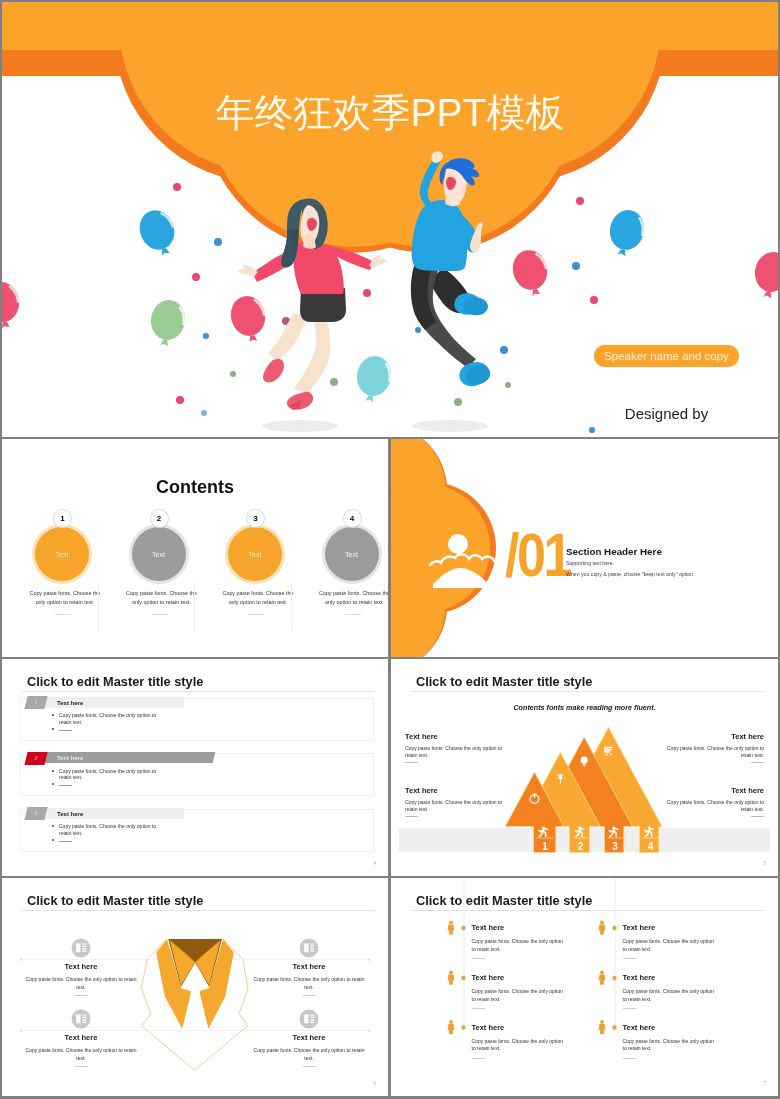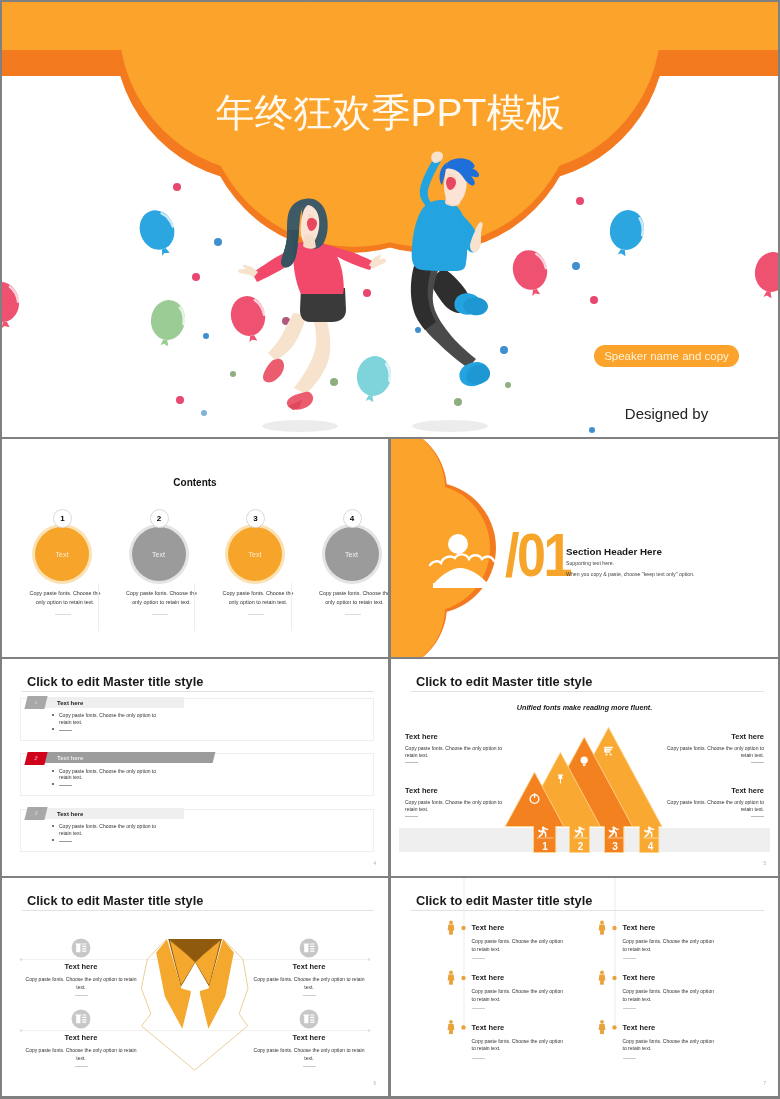--- a/index.html
+++ b/index.html
@@ -13,21 +13,21 @@
   .s5{left:391px;top:659px;width:387px;height:217px;}
   .s6{left:2px;top:878px;width:386px;height:218px;}
   .s7{left:391px;top:878px;width:387px;height:218px;}
   .ts-bg{position:absolute;left:0;top:0;}
   .ts-art{position:absolute;left:0;top:0;}
   .ts-title{position:absolute;left:0;right:0;top:84px;text-align:center;color:#FFF9EF;font-size:39px;font-weight:normal;letter-spacing:0px;}
   .ts-sub{position:absolute;left:0;right:0;top:163px;text-align:center;color:#FFE8C0;font-size:17.5px;}
   .ts-speaker{position:absolute;left:592px;top:343px;width:145px;height:22px;line-height:22px;text-align:center;background:#FBA32A;border-radius:11px;color:#FFF3DC;font-size:11.5px;}
   .ts-designed{position:absolute;left:592px;top:371px;width:145px;text-align:center;color:#222;font-size:15px;margin-top:32px;}
   
-  .c-title{position:absolute;left:0;right:0;top:38px;text-align:center;font-size:10px;font-weight:bold;color:#111;}
+  .c-title{position:absolute;left:0;right:0;top:38px;text-align:center;font-size:18px;font-weight:bold;color:#111;}
   .c-grid{position:absolute;left:0;top:78px;width:386px;display:flex;}
   .c-col{position:relative;width:88px;margin-left:19px;height:110px;}
   .c-col:after{content:"";position:absolute;right:0;top:66px;height:48px;border-right:1px solid #EDEDED;}
   .c-col.c-last:after{display:none;}
   .c-ring{position:absolute;left:14px;top:10px;width:54px;height:54px;border-radius:50%;display:flex;align-items:center;justify-content:center;}
   .c-ring-o{background:#F6A42A;box-shadow:0 0 0 3px #FAE2B4;}
   .c-ring-g{background:#9B9B9B;box-shadow:0 0 0 3px #E4E4E4;}
   .c-ct{font-size:7px;color:#FCEBCF;}
   .c-ring-g .c-ct{color:#F2F2F2;}
   .c-num{position:absolute;left:32px;top:-8px;width:17px;height:17px;border-radius:50%;background:#fff;border:1px solid #DADADA;font-size:8px;font-weight:bold;color:#000;text-align:center;line-height:17px;}
@@ -299,21 +299,21 @@
       <div class="l-b1"></div>
       <div class="l-body">Copy paste fonts. Choose the only option to retain text.</div>
       <div class="l-b2"></div>
       <div class="l-dash"></div>
     </div>
     <div class="pg-num">4</div>
   </div>
   <div class="slide s5">
     <div class="m-title">Click to edit Master title style</div>
     <div class="m-rule"></div>
-    <div class="a-sub">Unified fonts make reading more fluent.</div>
+    <div class="a-sub">Contents fonts make reading more fluent.</div>
     <svg class="a-art" viewBox="0 0 387 218" width="387" height="218">
       <rect x="8" y="169" width="371" height="24" fill="#EFEFEF"></rect>
       <g>
         <path d="M217.5,68.4 L164,167.5 L248.5,167.5 L248.5,193.5 L267.8,193.5 L267.8,167.5 L271,167.5 Z" fill="#F9A932" stroke="#FBD58F" stroke-width="0.9" stroke-linejoin="round"></path>
       </g>
       <g>
         <path d="M193.2,78.1 L144.9,167.5 L213.5,167.5 L213.5,193.5 L232.8,193.5 L232.8,167.5 L241.5,167.5 Z" fill="#F4811F" stroke="#FBD58F" stroke-width="0.9" stroke-linejoin="round"></path>
       </g>
       <g>
         <path d="M169.4,93.4 L129.4,167.5 L178.5,167.5 L178.5,193.5 L198.5,193.5 L198.5,167.5 L209.4,167.5 Z" fill="#F9A932" stroke="#FBD58F" stroke-width="0.9" stroke-linejoin="round"></path>

